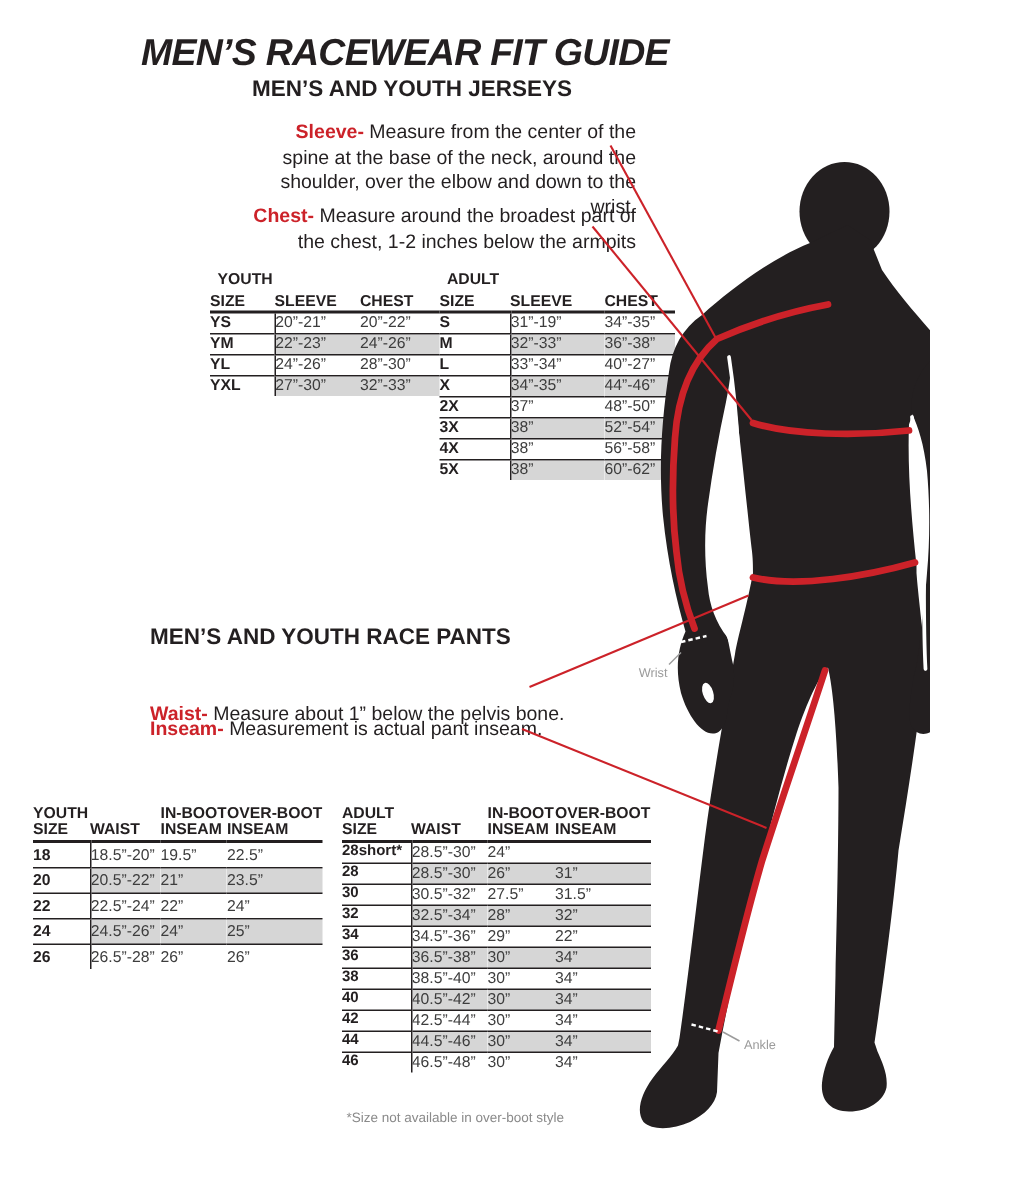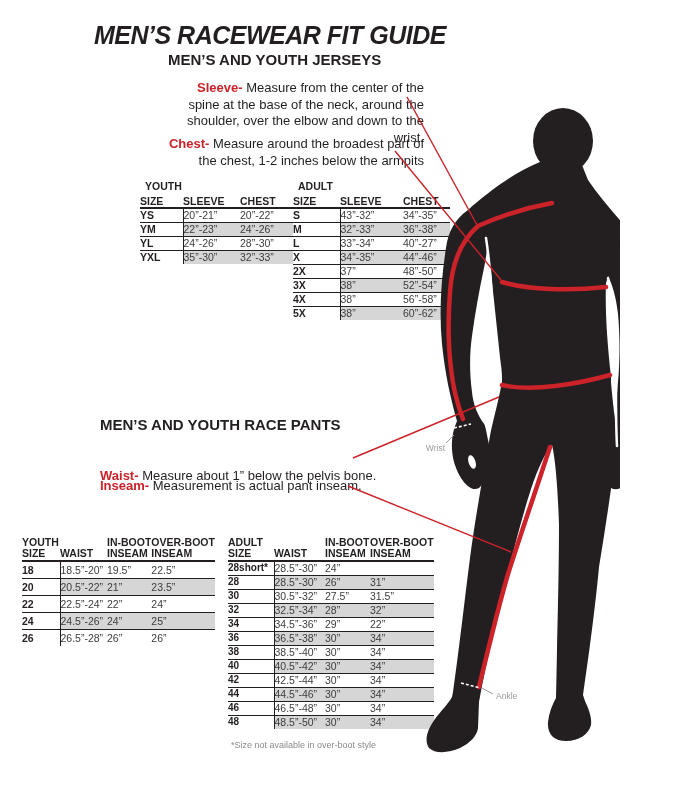--- a/index.html
+++ b/index.html
@@ -81,21 +81,21 @@
             <td class="data">22”-23”</td>
             <td class="data">24”-26”</td>
           </tr>
           <tr>
             <th class="size">YL</th>
             <td class="data">24”-26”</td>
             <td class="data">28”-30”</td>
           </tr>
           <tr>
             <th class="size">YXL</th>
-            <td class="data">35”-30”</td>
+            <td class="data">27”-30”</td>
             <td class="data">32”-33”</td>
           </tr>
         </tbody>
       </table>
   </div>
 
   <div class="abs ja-block">
     <div class="tbl-label">ADULT</div>
     <table class="dtable">
       <colgroup>
@@ -106,21 +106,21 @@
     <thead>
           <tr>
             <th class="size">SIZE</th>
             <th class="hdr">SLEEVE</th>
             <th class="hdr">CHEST</th>
           </tr>
         </thead>
         <tbody>
           <tr>
             <th class="size">S</th>
-            <td class="data">43”-32”</td>
+            <td class="data">31”-19”</td>
             <td class="data">34”-35”</td>
           </tr>
           <tr>
             <th class="size">M</th>
             <td class="data">32”-33”</td>
             <td class="data">36”-38”</td>
           </tr>
           <tr>
             <th class="size">L</th>
             <td class="data">33”-34”</td>
@@ -297,26 +297,20 @@
           </tr>
           <tr>
             <th class="size">44</th>
             <td class="data">44.5”-46”</td>
             <td class="data">30”</td>
             <td class="data">34”</td>
           </tr>
           <tr>
             <th class="size">46</th>
             <td class="data">46.5”-48”</td>
-            <td class="data">30”</td>
-            <td class="data">34”</td>
-          </tr>
-          <tr>
-            <th class="size">48</th>
-            <td class="data">48.5”-50”</td>
             <td class="data">30”</td>
             <td class="data">34”</td>
           </tr>
         </tbody>
       </table>
   </div>
 
   <div class="abs footnote">*Size not available in over-boot style</div>
 
   <svg class="figure-svg" viewBox="0 0 686 800" aria-hidden="true">

